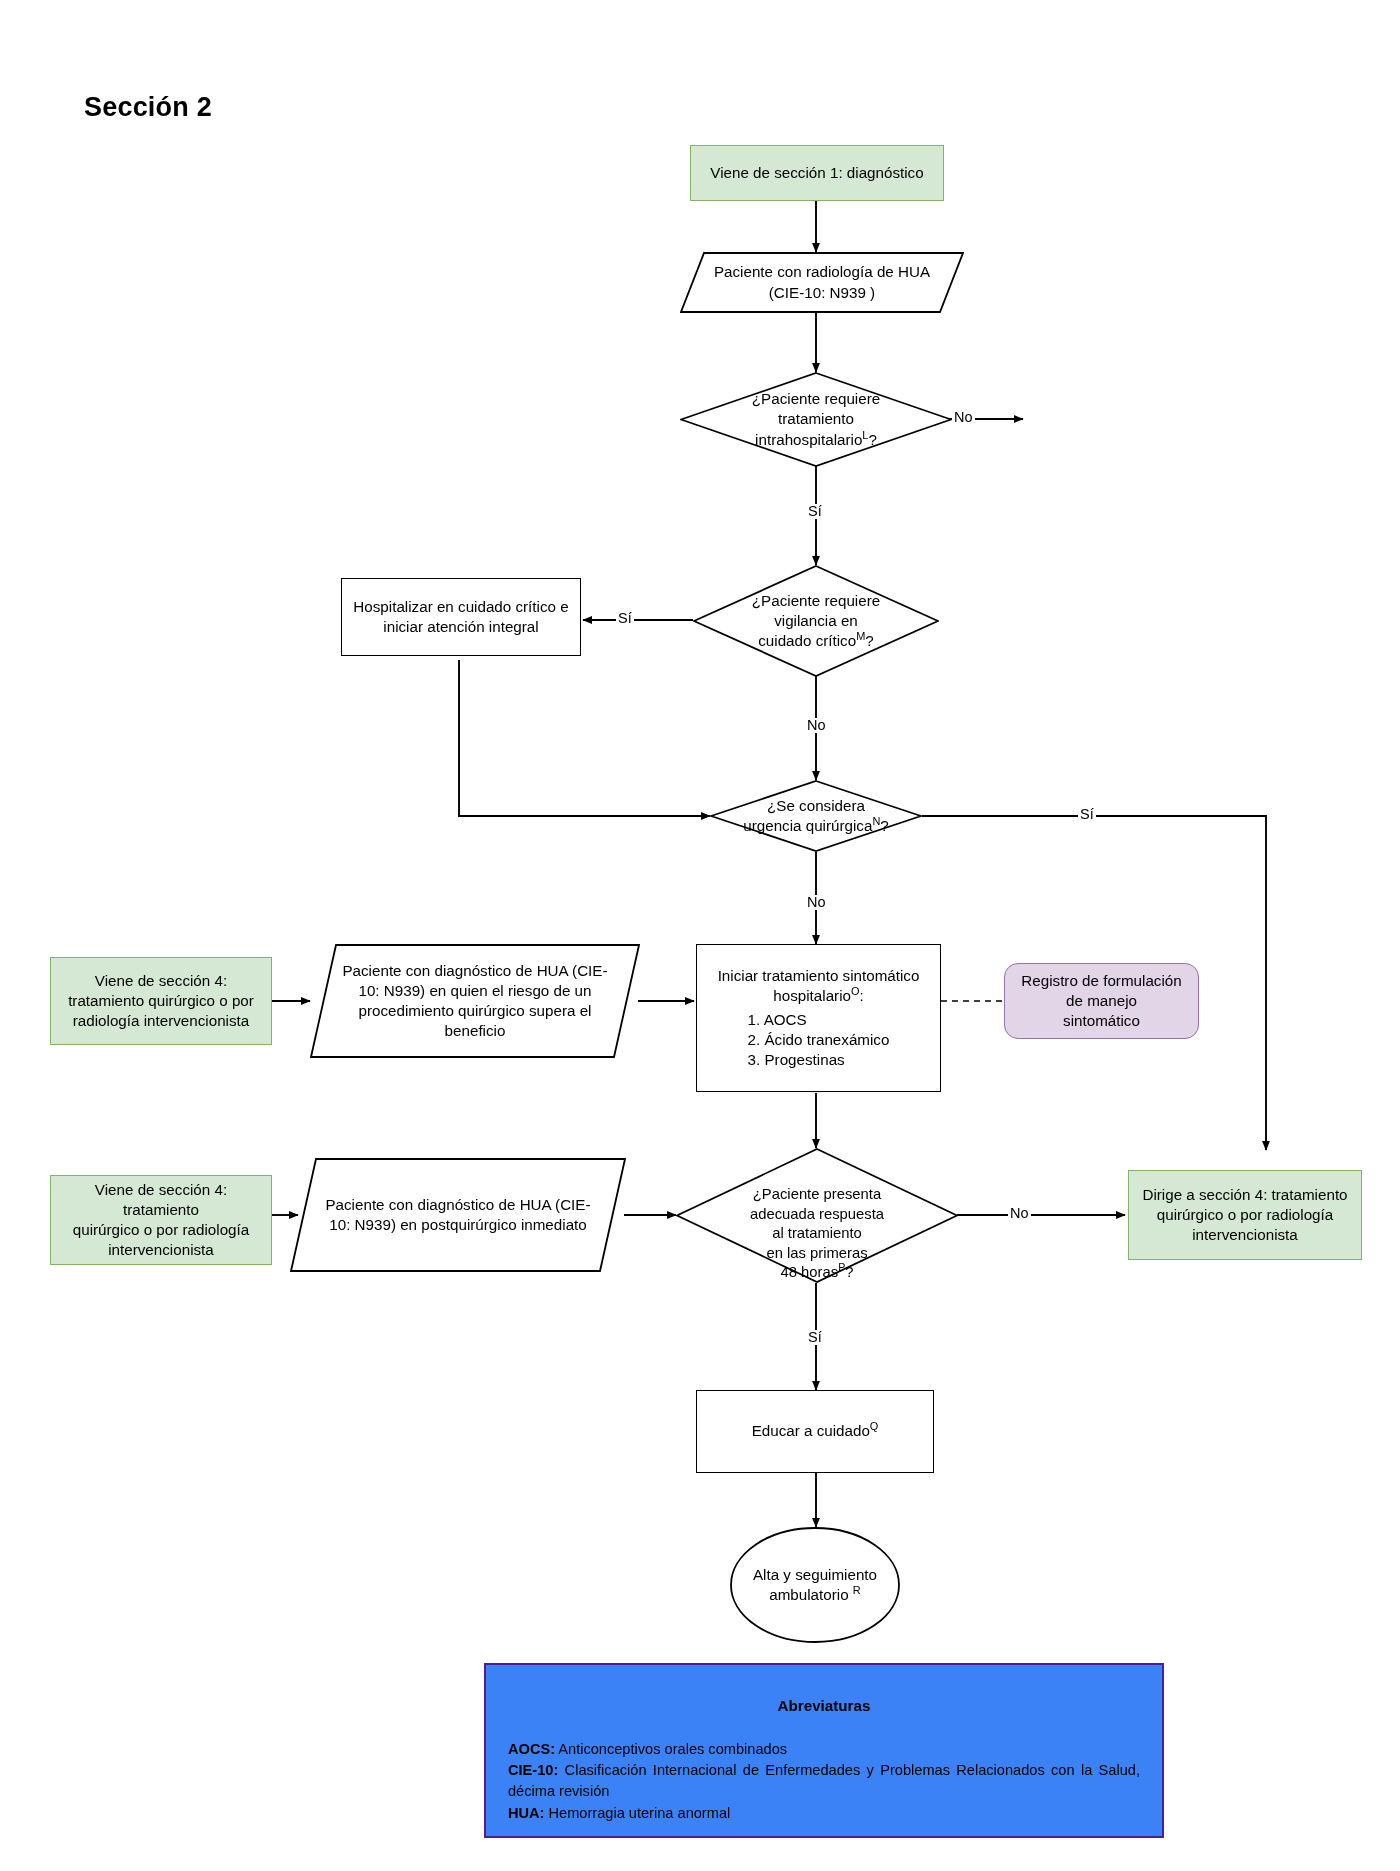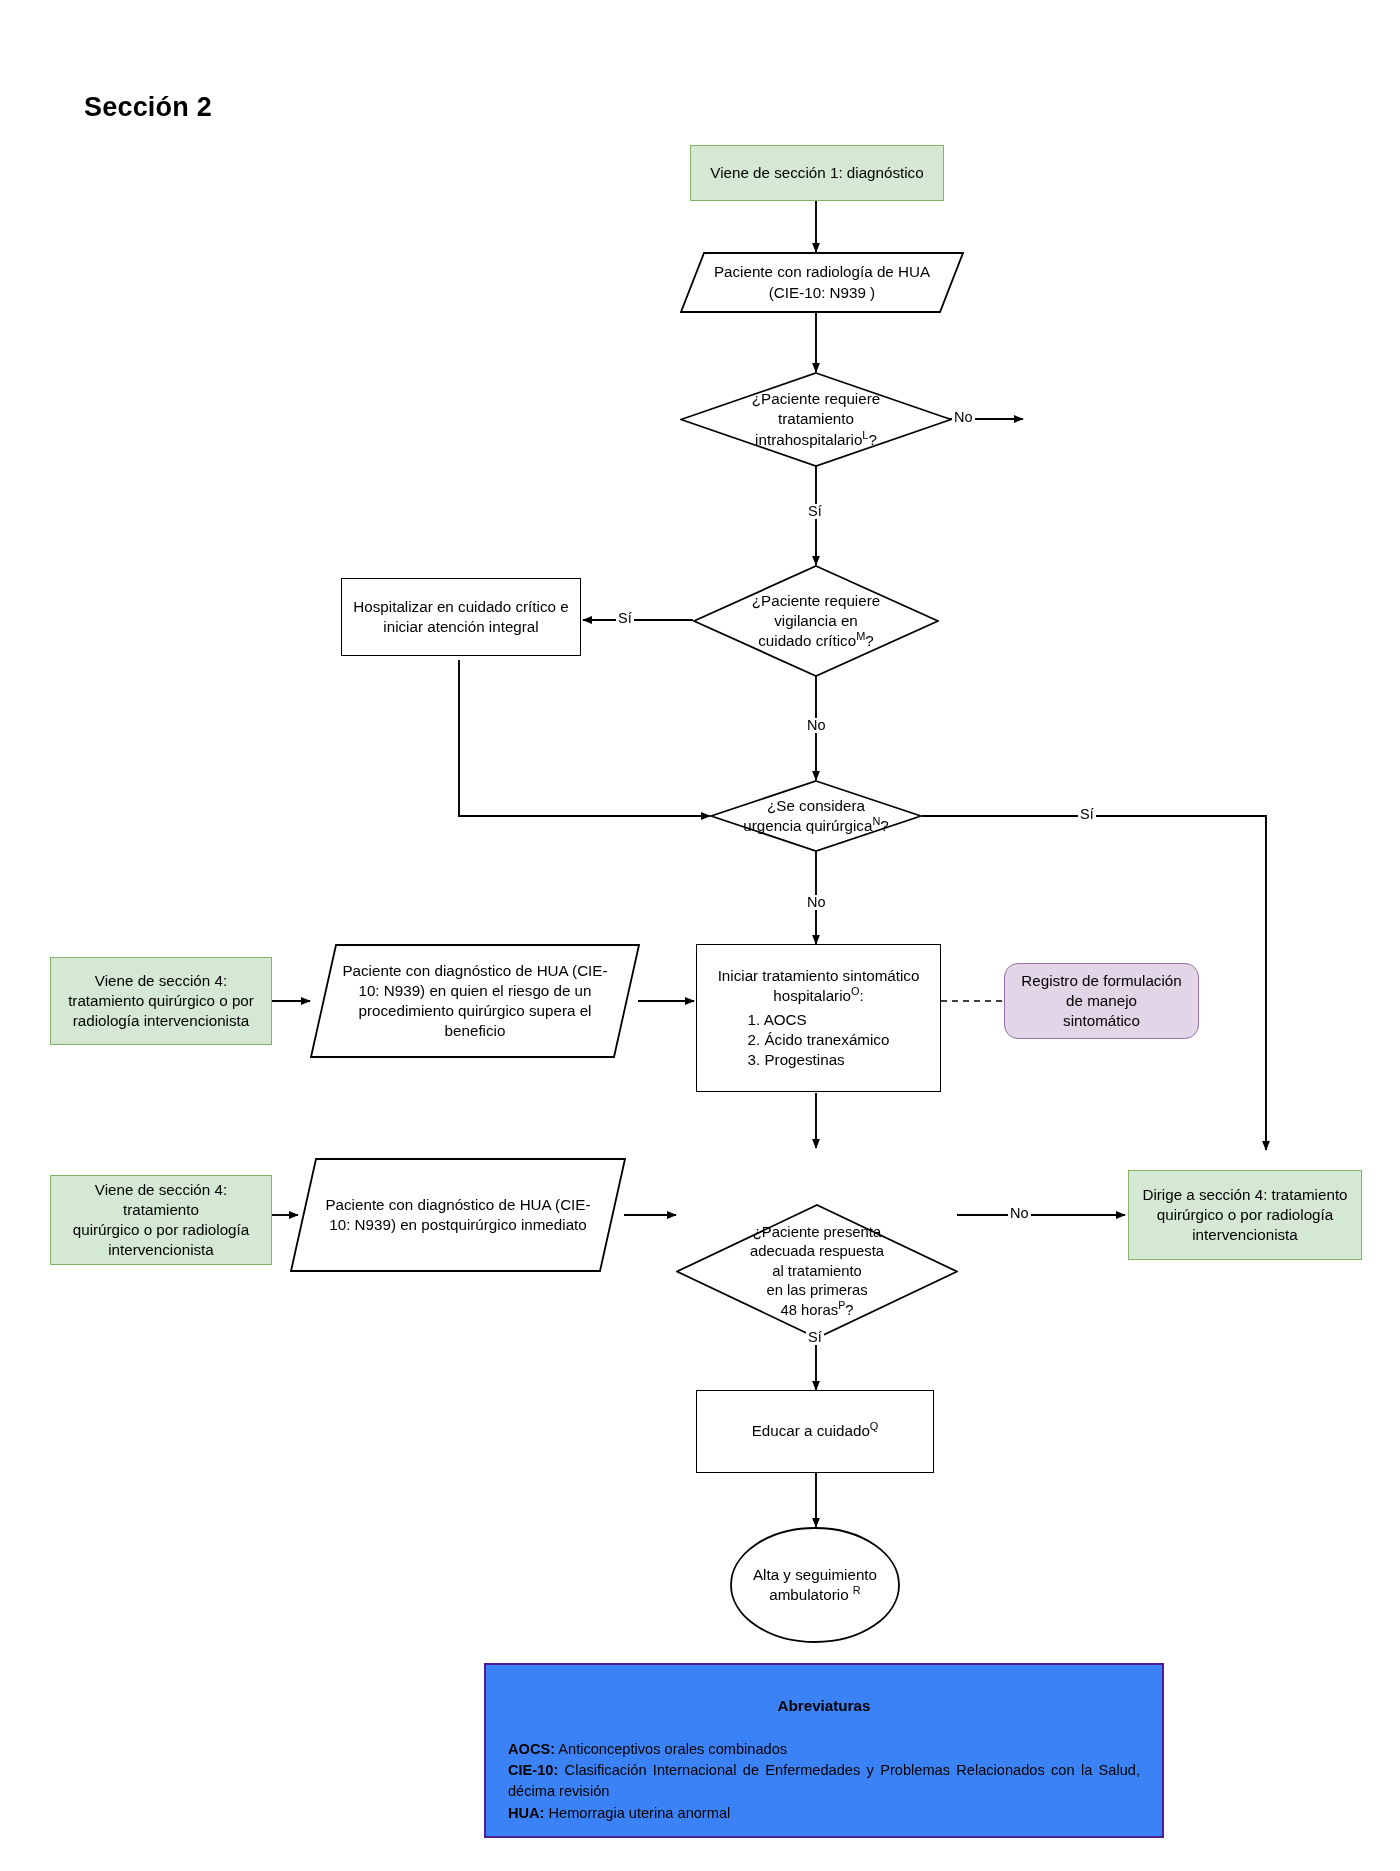--- a/index.html
+++ b/index.html
@@ -262,21 +262,21 @@
   <div class="node para" style="left:290px;top:1158px;width:336px;height:114px;">
     <svg viewBox="0 0 336 114" preserveAspectRatio="none">
       <polygon points="26,1 335,1 310,113 1,113" fill="#fff" stroke="#000" stroke-width="1.8" vector-effect="non-scaling-stroke"></polygon>
     </svg>
     <div class="txt">
       <div>Paciente con diagnóstico de HUA  (CIE-</div>
       <div>10: N939) en postquirúrgico inmediato</div>
     </div>
   </div>
 
-  <div class="node diamond" style="left:676px;top:1204px;width:282px;height:135px;">
+  <div class="node diamond" style="left:676px;top:1148px;width:282px;height:135px;align-items:flex-end;">
     <svg viewBox="0 0 282 135" preserveAspectRatio="none">
       <polygon points="141,1 281,67.5 141,134 1,67.5" fill="#fff" stroke="#000" stroke-width="1.8" vector-effect="non-scaling-stroke"></polygon>
     </svg>
     <div class="txt" style="font-size:14.8px;">
       <div>¿Paciente presenta</div>
       <div>adecuada respuesta</div>
       <div>al tratamiento</div>
       <div>en las primeras</div>
       <div><span>48 horas</span><sup>P</sup><span>?</span></div>
     </div>

